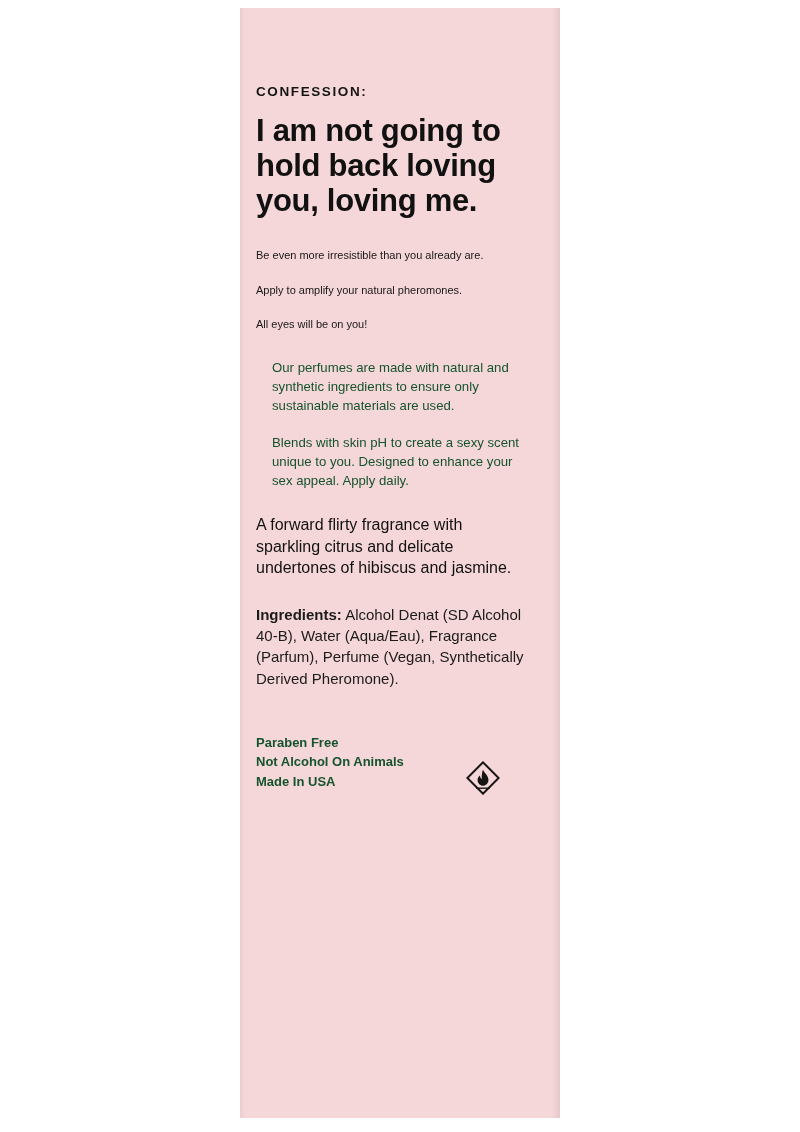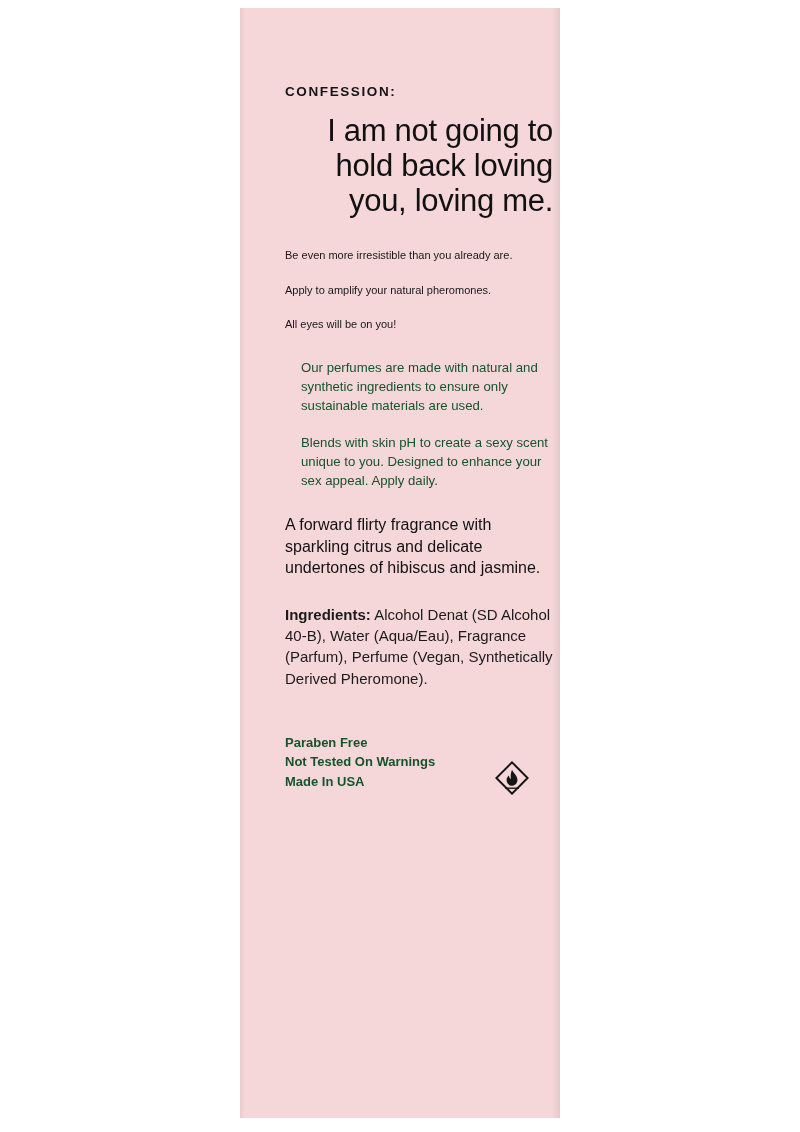--- a/index.html
+++ b/index.html
@@ -44,42 +44,41 @@
     position: absolute;
     left: 0;
     top: 0;
     width: 5px;
     height: 100%;
     background: linear-gradient(to left, rgba(0,0,0,0.00), rgba(0,0,0,0.05));
   }
 
   .content {
     position: absolute;
-    left: 45px;
+    left: 16px;
     top: 76px;
     width: 268px;
     color: #151515;
   }
 
   .kicker {
     font-size: 13.5px;
     font-weight: 700;
     letter-spacing: 1.6px;
     margin: 0 0 14px 0;
     color: #141414;
   }
 
   .headline {
     font-size: 31px;
     line-height: 1.13;
-    font-weight: 400;
+    font-weight: 700;
     letter-spacing: -0.3px;
     margin: 0 0 30px 0;
     color: #111111;
-    text-align: right;
   }
 
   .lede {
     font-size: 11px;
     line-height: 1.32;
     margin: 0 0 20px 0;
     color: #171717;
   }
   .lede:last-of-type { margin-bottom: 3px; }
 
@@ -153,21 +152,21 @@
 
       <p class="scent">A forward flirty fragrance with sparkling citrus and delicate undertones of hibiscus and jasmine.</p>
 
       <p class="fineprint">
         <b>Ingredients:</b><span> Alcohol Denat (SD Alcohol 40-B), Water (Aqua/Eau), Fragrance (Parfum), Perfume (Vegan, Synthetically Derived Pheromone).</span>
       </p>
 
 
       <div class="claims">
         <div>Paraben Free</div>
-        <div>Not Tested On Warnings</div>
+        <div>Not Alcohol On Animals</div>
         <div>Made In USA</div>
 
         <svg class="ghs" viewBox="0 0 100 100">
           <polygon points="50,4 96,50 50,96 4,50" fill="#f6d7d9" stroke="#151515" stroke-width="6"></polygon>
           <path d="M50 26 C56 38 66 44 66 56 C66 66 58 73 50 73 C42 73 34 66 34 56 C34 50 38 46 41 43 C41 49 44 52 47 53 C45 45 47 33 50 26 Z" fill="#151515"></path>
           <rect x="30" y="78" width="40" height="4" fill="#151515"></rect>
         </svg>
       </div>
 
     </div>

